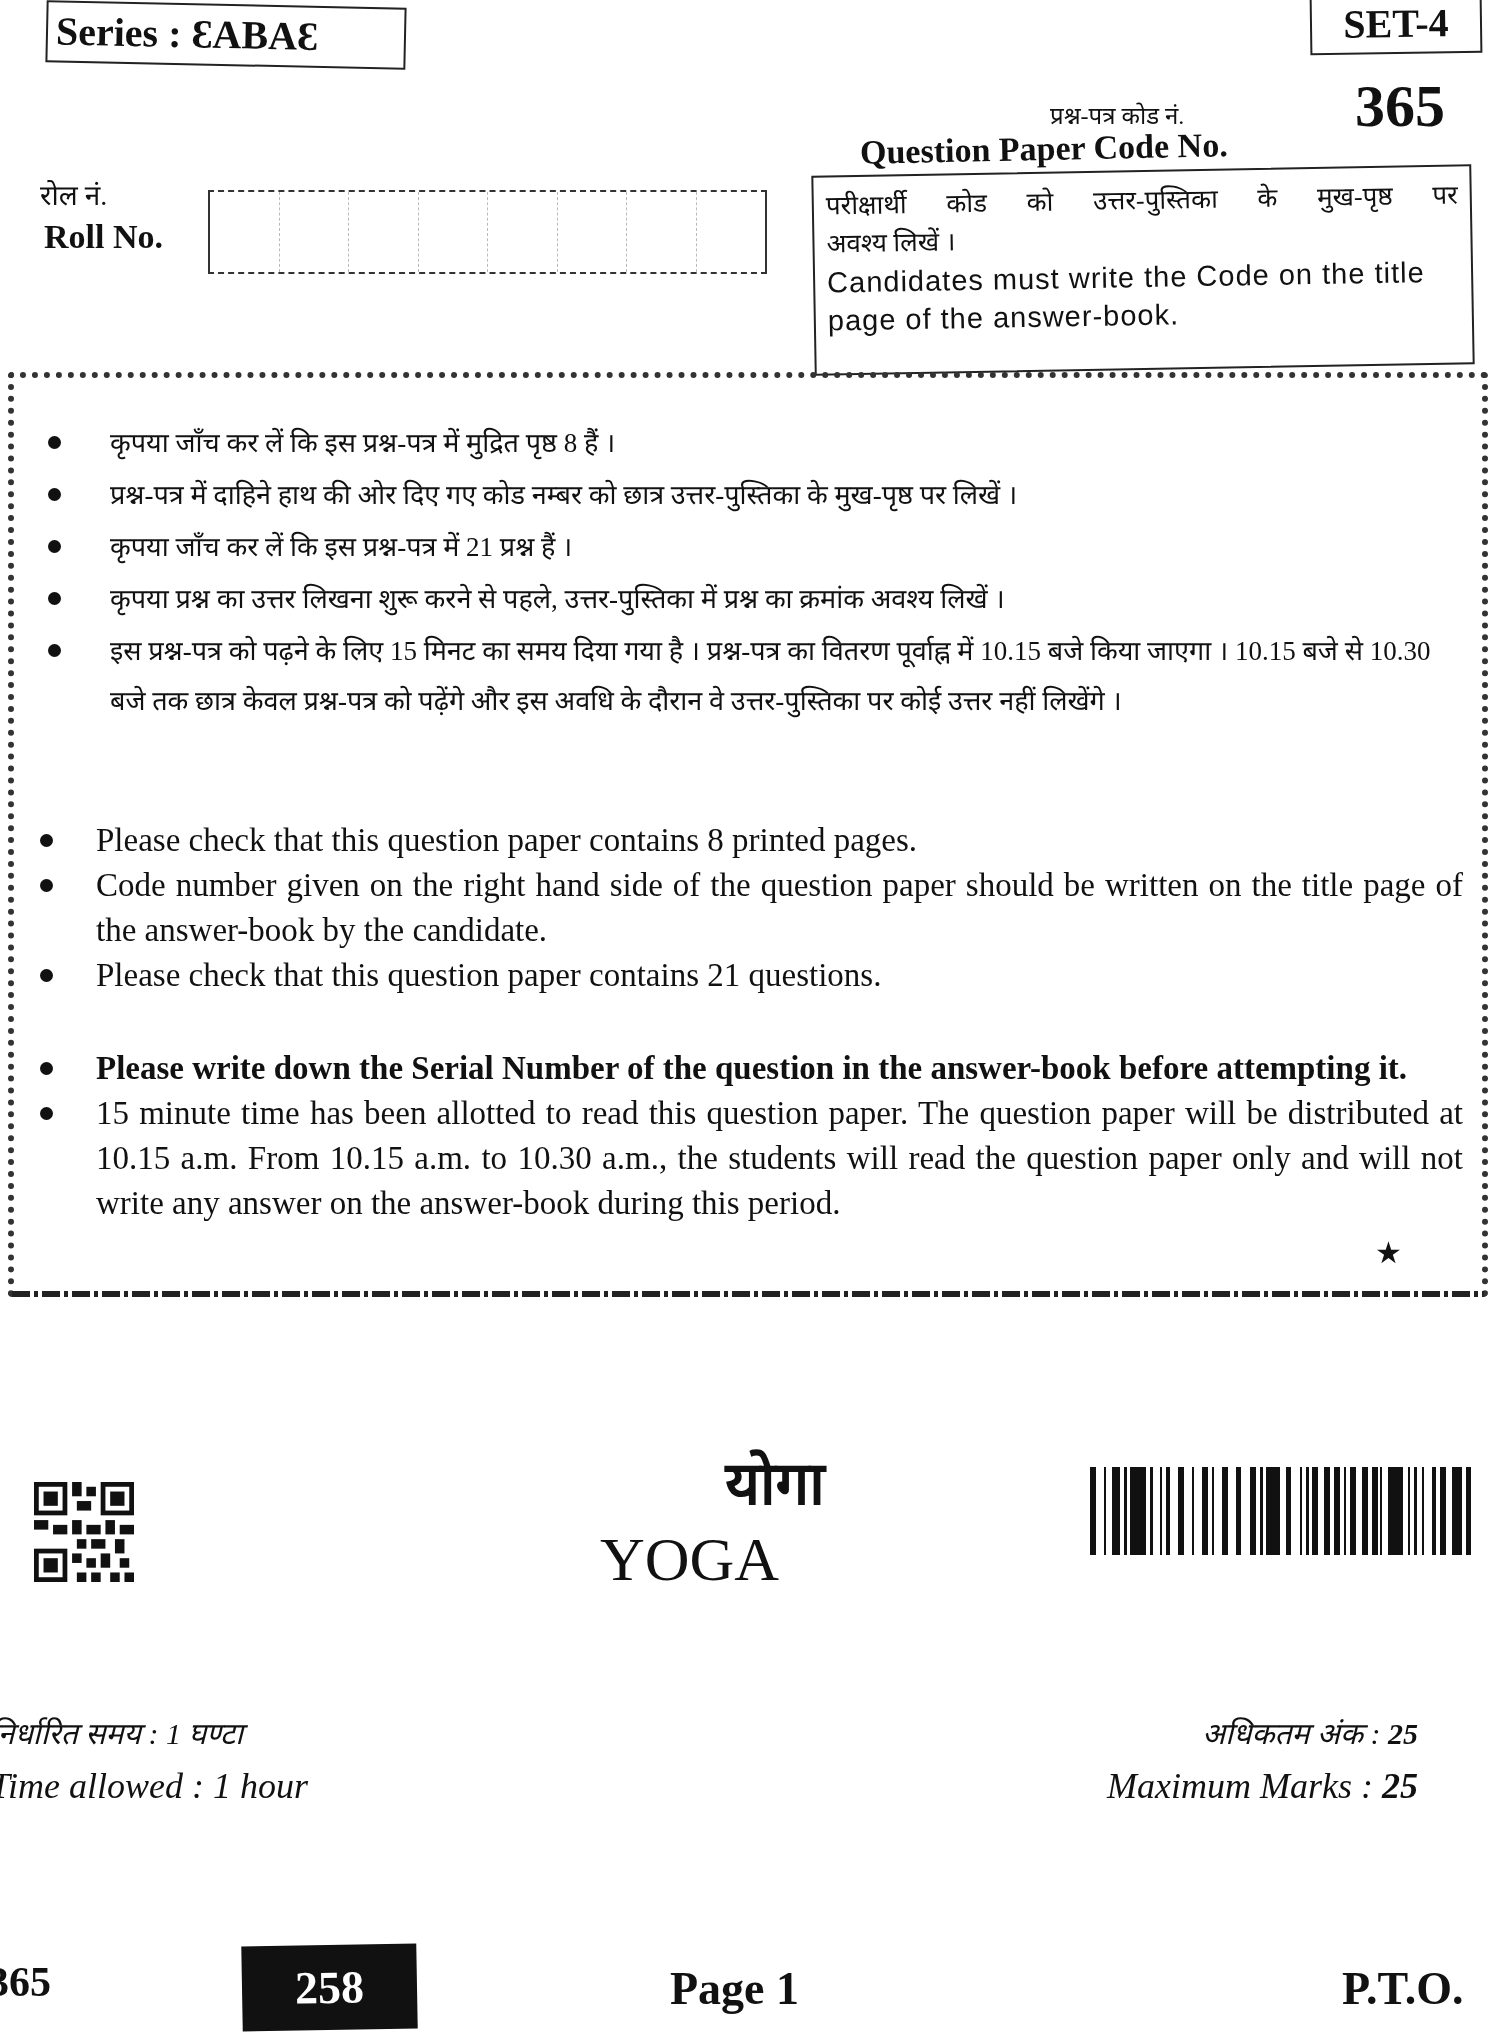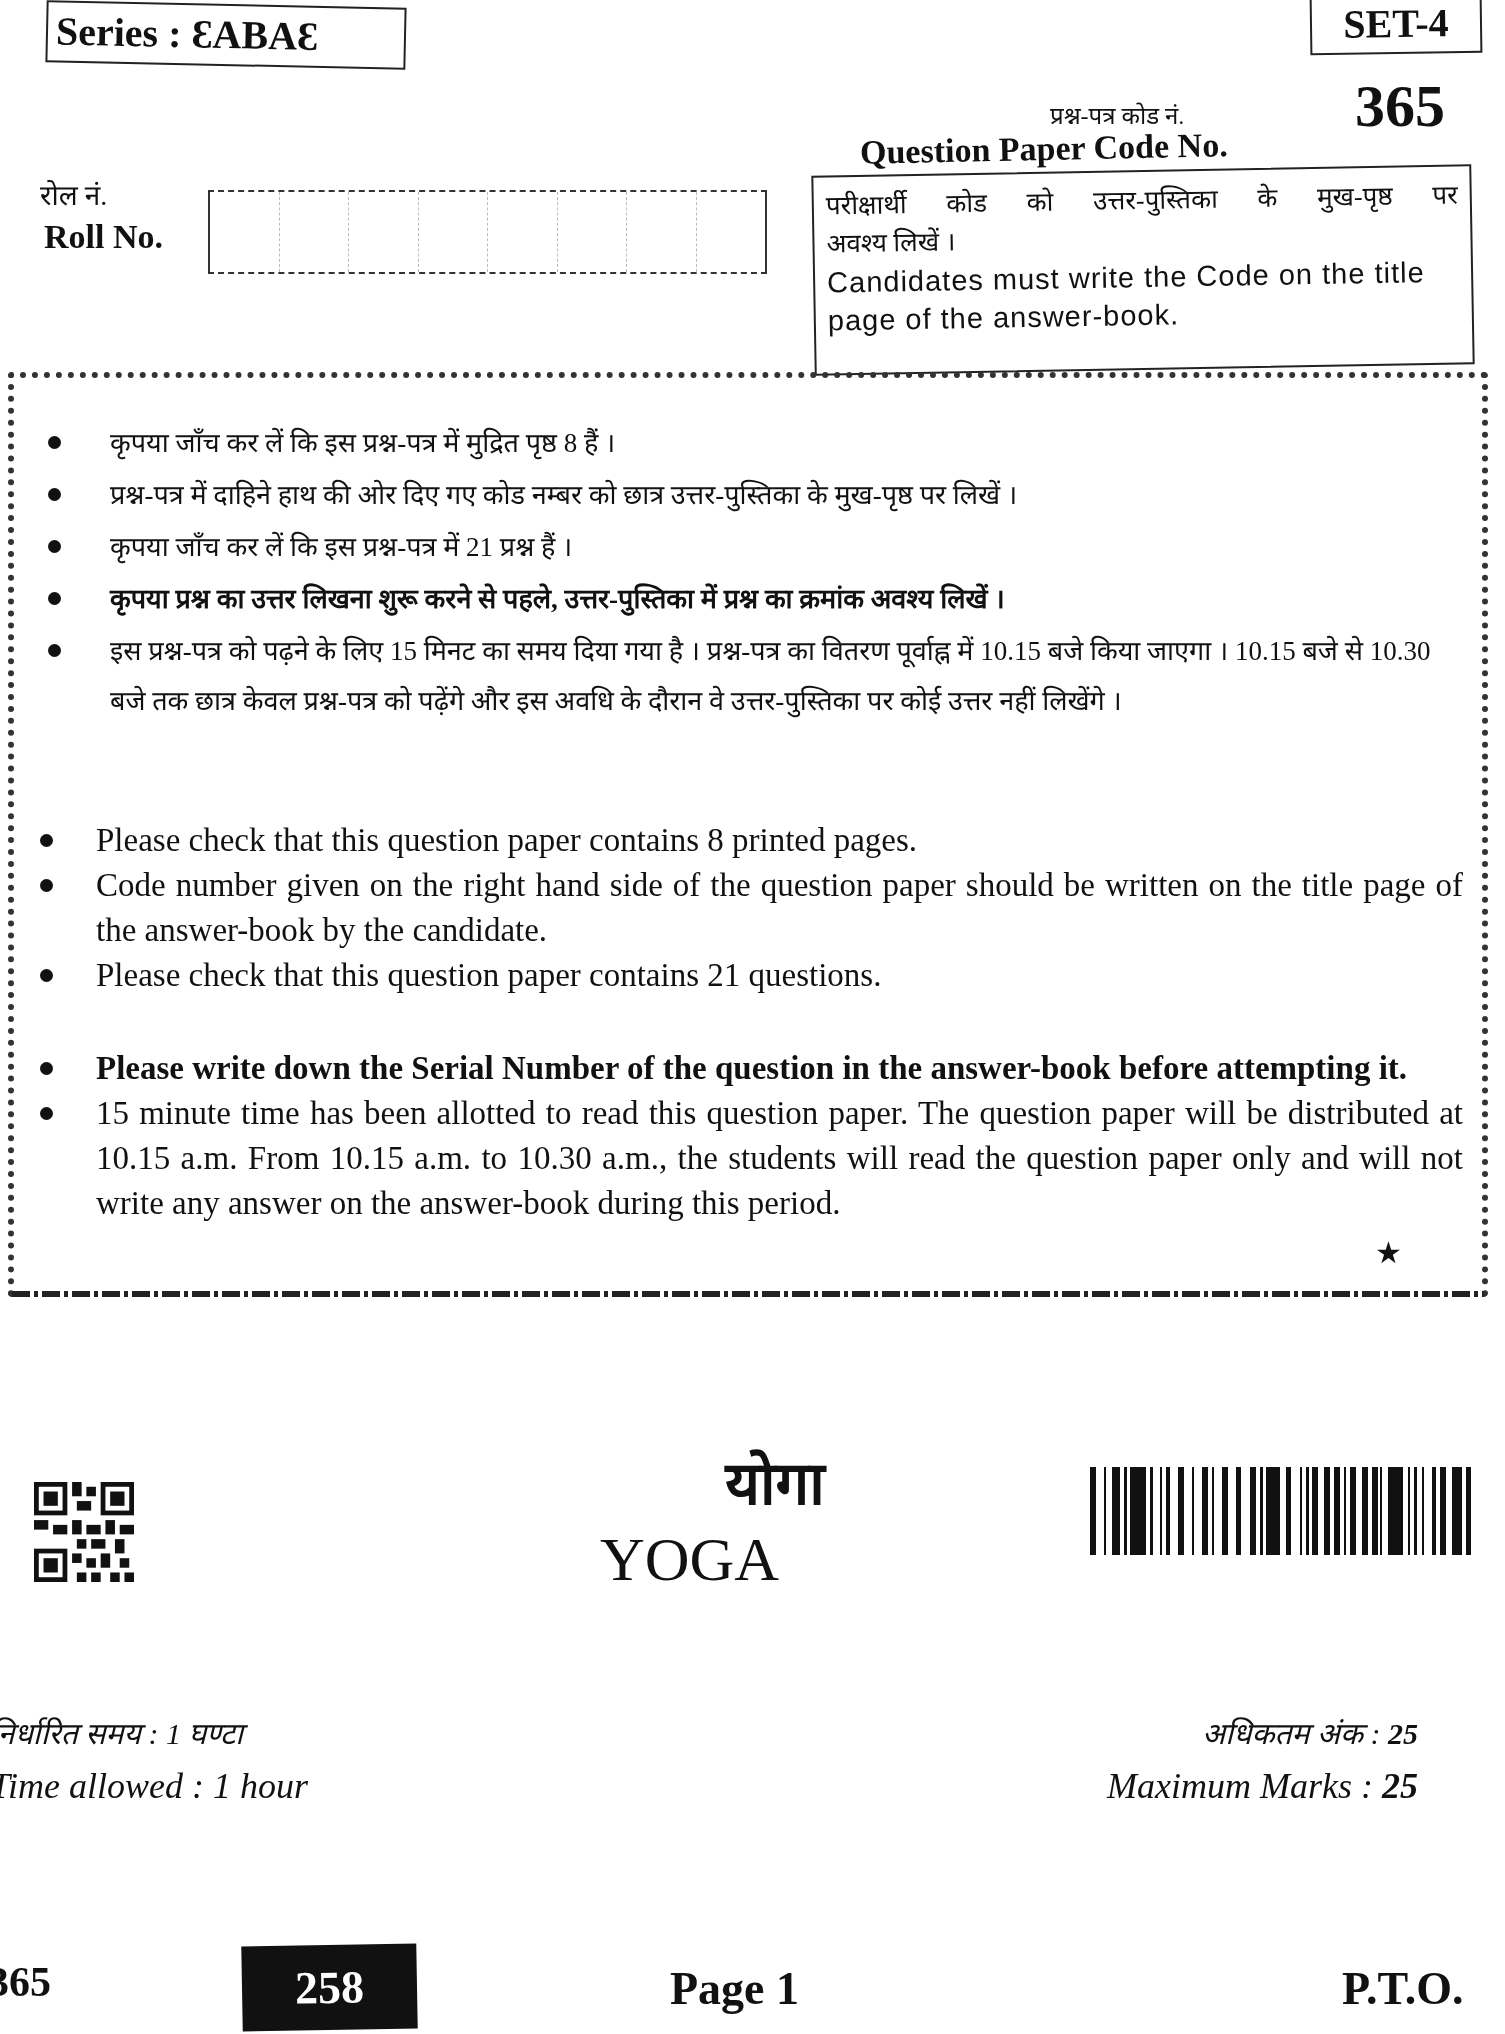--- a/index.html
+++ b/index.html
@@ -47,21 +47,21 @@
       background: repeating-linear-gradient(90deg, #222 0 18px, #fff 18px 22px, #222 22px 26px, #fff 26px 30px);
     }
     .instr-list { list-style: none; margin: 0; padding: 0; position: absolute; }
     .instr-item { position: relative; padding-left: 0; }
     .bullet {
       position: absolute; width: 13px; height: 13px; border-radius: 50%; background: #111;
     }
     .hi-list { left: 48px; top: 418px; width: 1420px; }
     .hi-item { font-size: 27px; line-height: 50px; padding-left: 62px; margin-bottom: 2px; }
     .hi-item .bullet { left: 0; top: 18px; }
-    .hi-item.bold { font-weight: bold; }
+    .hi-item.bold { font-weight: normal; }
     .en-list { left: 48px; top: 818px; width: 1415px; }
     .en-item { font-size: 33px; line-height: 45px; padding-left: 48px; text-align: justify; }
     .en-item .bullet { left: -8px; top: 16px; }
     .en-item.bold { font-weight: bold; margin-top: 48px; }
     .star { left: 1375px; top: 1235px; font-size: 30px; }
     .qr { left: 34px; top: 1482px; width: 100px; height: 100px; }
     .title-hi { left: 650px; top: 1440px; width: 250px; text-align: center; font-size: 60px; font-weight: bold; }
     .title-en { left: 600px; top: 1524px; width: 350px; font-size: 62px; font-weight: normal; }
     .barcode { left: 1088px; top: 1467px; width: 388px; height: 88px; }
     .time-hi { left: -10px; top: 1712px; font-size: 30px; font-style: italic; }

